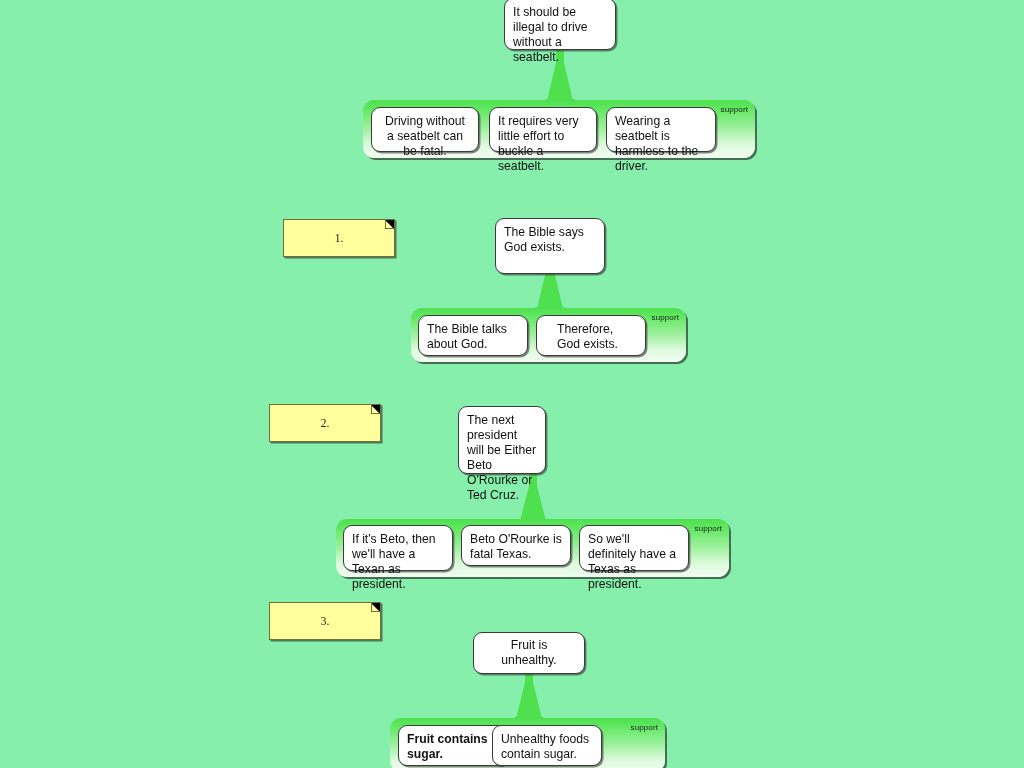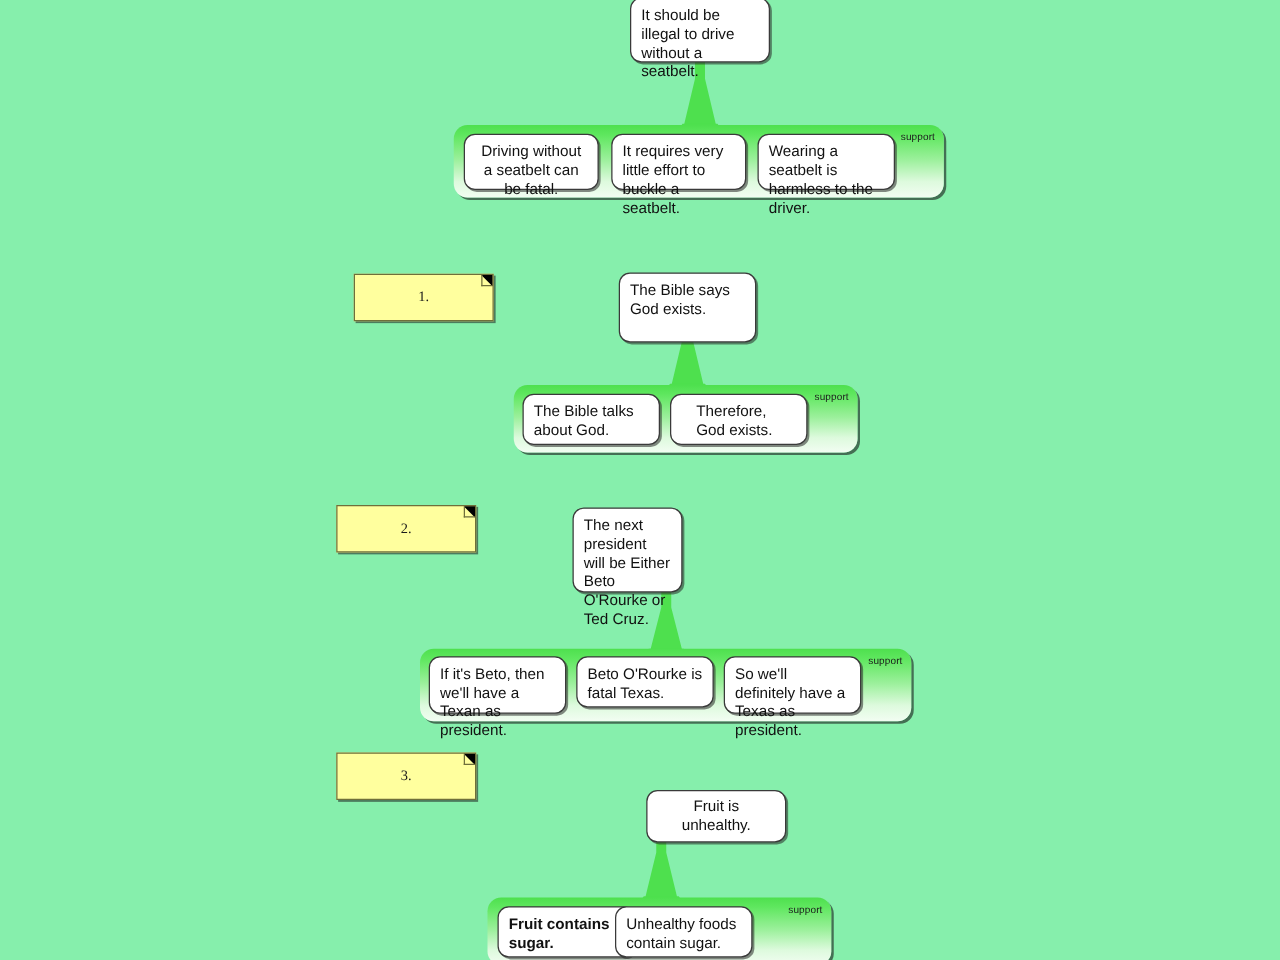--- a/index.html
+++ b/index.html
@@ -36,21 +36,20 @@
     color: #111111;
     box-shadow: 1.5px 1.5px 0 rgba(40,40,40,0.55);
     z-index: 5;
   }
   .claim.center {
     display: flex;
     align-items: center;
     justify-content: flex-start;
     text-align: center;
     padding: 20px 8px;
-    margin-left: 44px;
   }
 
   
   .support-group {
     position: absolute;
     box-sizing: border-box;
     border-radius: 11px;
     background: linear-gradient(to bottom, #4ee04e 0%, #5fe75f 14%, #9cf09c 48%, #ddfadd 78%, #f2fdf2 100%);
     box-shadow: 2px 2px 0 rgba(25,25,25,0.6);
     z-index: 3;

